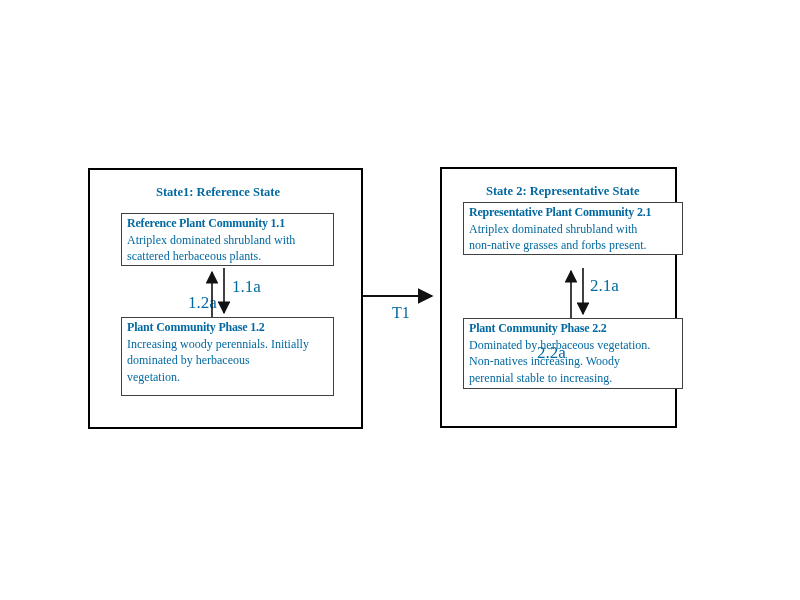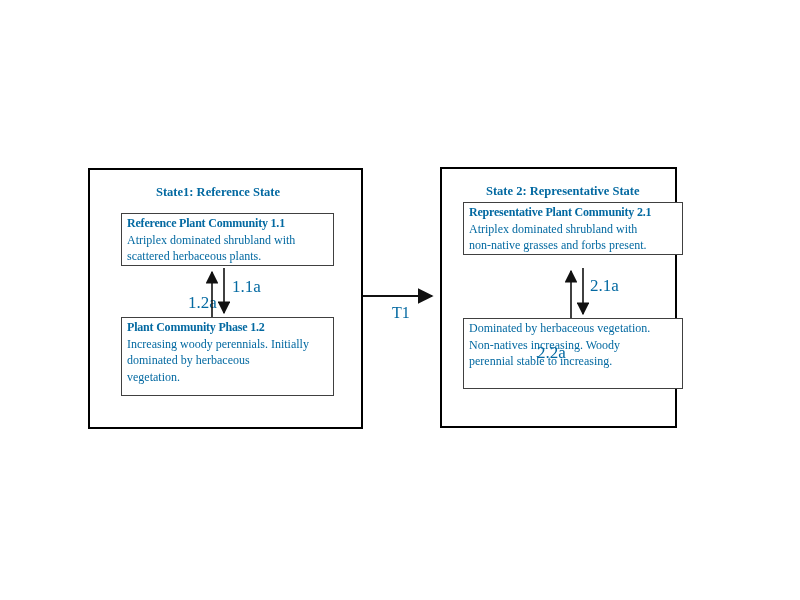--- a/index.html
+++ b/index.html
@@ -98,20 +98,21 @@
   <div class="state-box" id="state-2">
     <div class="state-title">State 2: Representative State</div>
 
     <div class="community-box" id="box-2-1">
       <div class="community-heading">Representative Plant Community 2.1</div>
       <div class="community-body">Atriplex dominated shrubland with
 non-native grasses and forbs present.</div>
     </div>
 
     <div class="community-box" id="box-2-2">
+      <div class="community-heading">Plant Community Phase 2.2</div>
       <div class="community-body">Dominated by herbaceous vegetation.
 Non-natives increasing. Woody
 perennial stable to increasing.</div>
     </div>
 
     <span class="arrow-label" id="label-2-1a">2.1a</span>
     <span class="arrow-label" id="label-2-2a">2.2a</span>
   </div>
 
   <span id="label-t1">T1</span>

